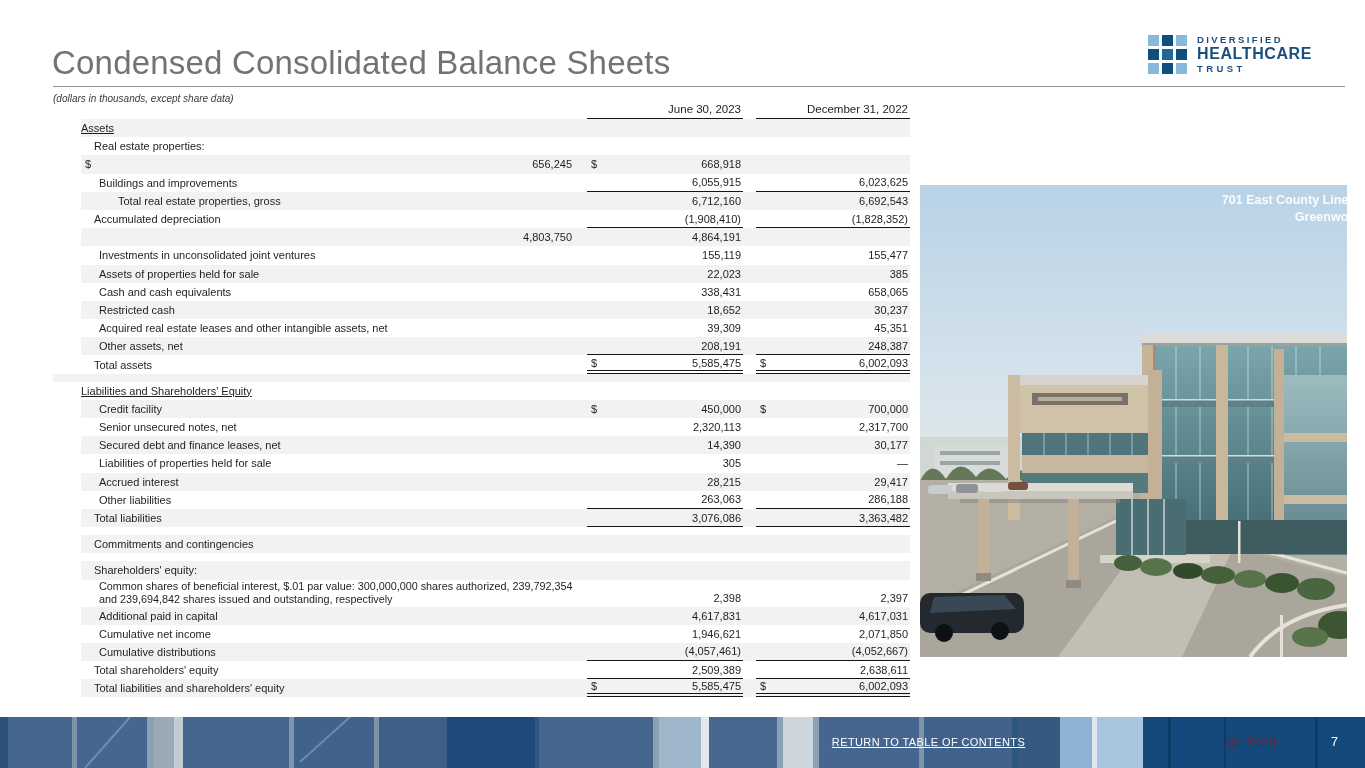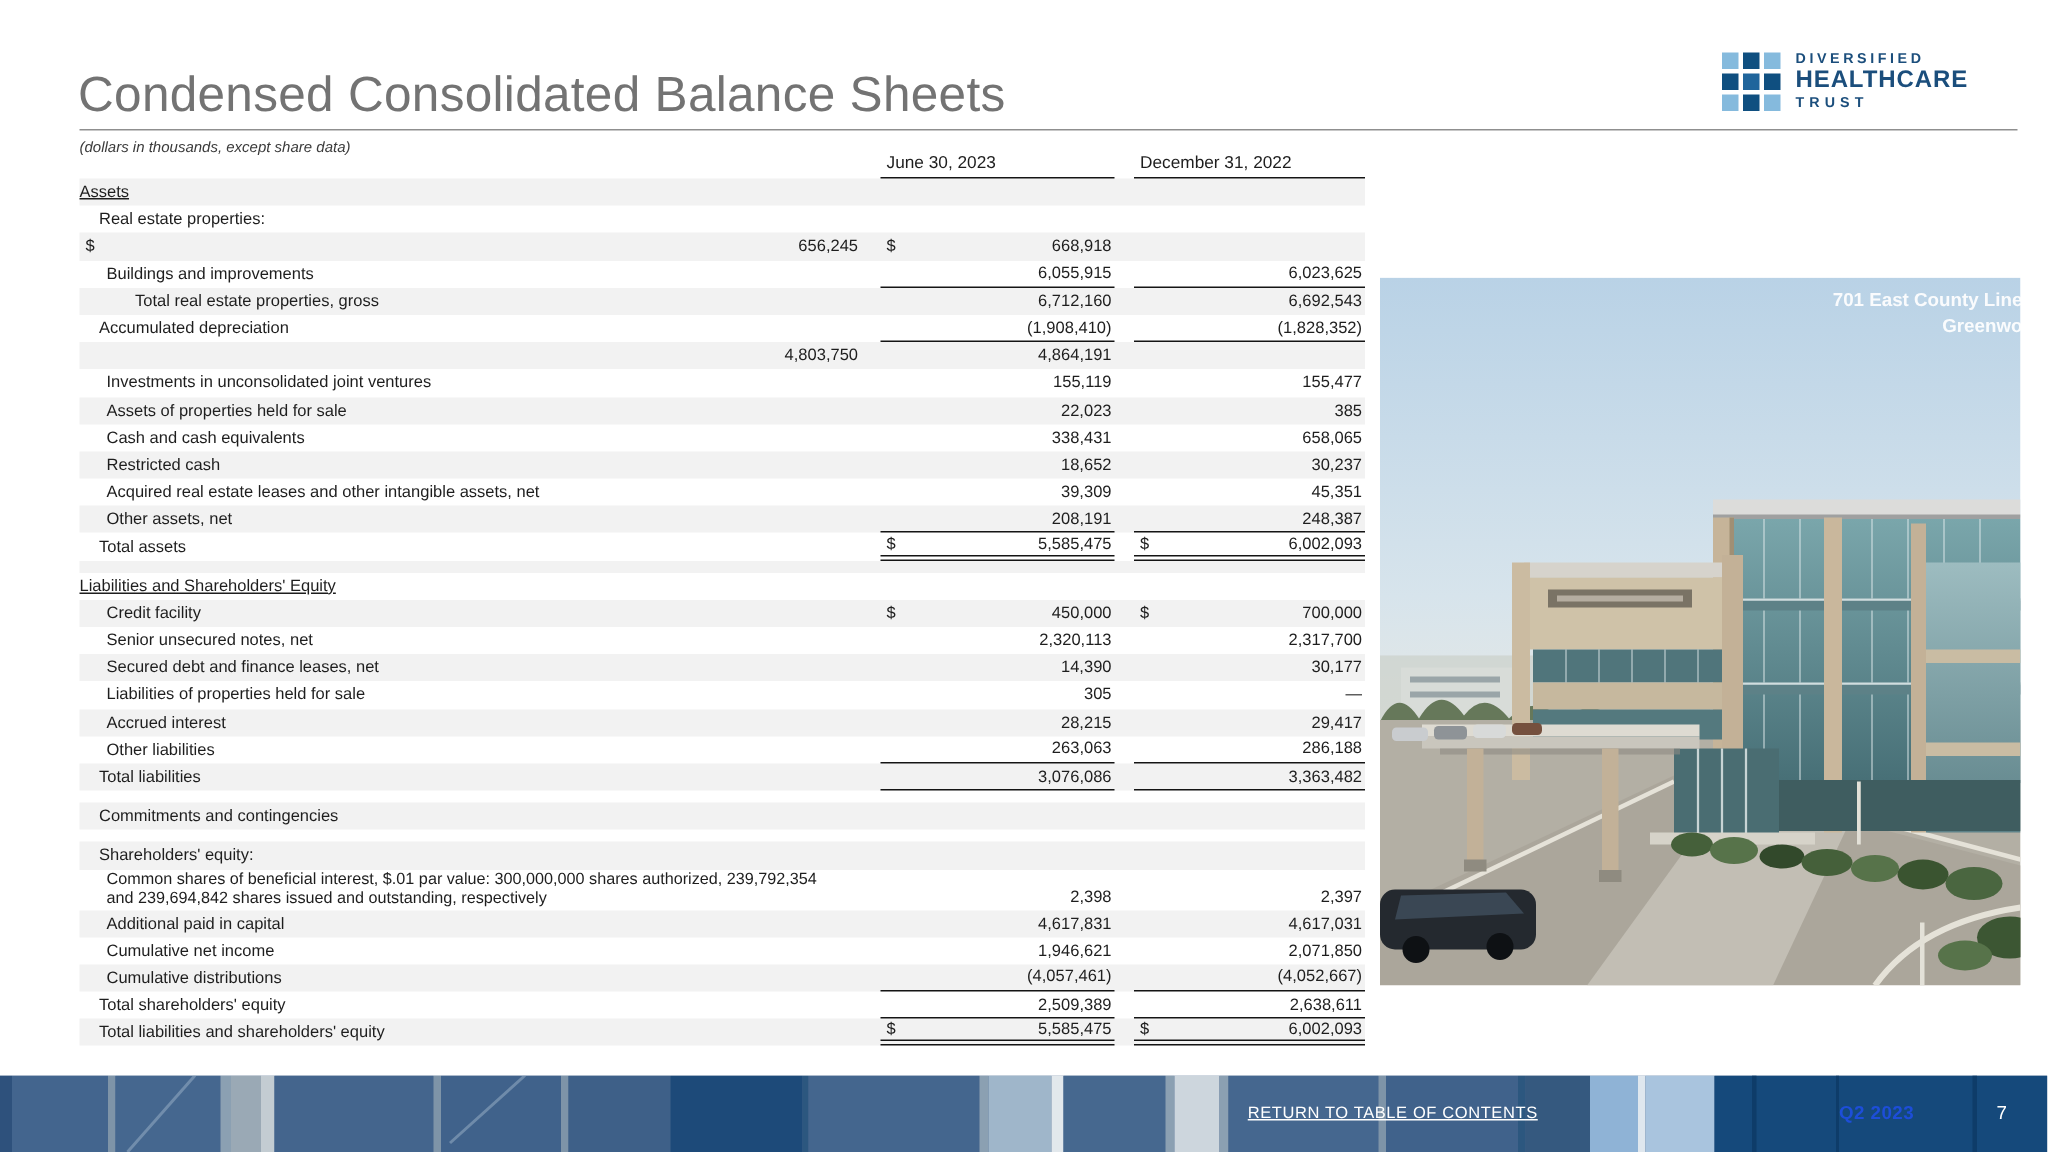--- a/index.html
+++ b/index.html
@@ -21,22 +21,22 @@
   .sq.md{background:#20659c;}
   .logo-text{color:#1b4e7c;line-height:1.05;}
   .logo-l1{font-size:9.5px;font-weight:bold;letter-spacing:2.4px;}
   .logo-l2{font-size:16px;font-weight:bold;letter-spacing:.6px;margin:1px 0;}
   .logo-l3{font-size:9.5px;font-weight:bold;letter-spacing:3.4px;}
 
   
   .tbl{position:absolute;left:53px;top:100px;width:857px;}
   .row,.hdr{display:grid;grid-template-columns:1fr 156px 154px;column-gap:13px;align-items:center;}
   .hdr{height:19px;font-size:11.5px;}
-  .hdr .cell{justify-content:flex-start;border-bottom:1.5px solid #141414;}
-  .row{height:18.2px;font-size:11px;}
+  .hdr .cell{justify-content:flex-end;border-bottom:1.5px solid #141414;}
+  .row{height:18.2px;font-size:11px;margin-left:28px;}
   .row.shaded,.spacer.shaded{background:#f2f2f2;}
   .spacer{height:8px;}
   .lbl{white-space:nowrap;}
   .i0{padding-left:0;}
   .i1{padding-left:13px;}
   .i2{padding-left:18px;}
   .i3{padding-left:37px;}
   .section .lbl{text-decoration:underline;}
   .cell{display:flex;height:100%;align-items:center;padding:0 2px 0 4px;box-sizing:border-box;}
   .cell .d{text-align:left;}
@@ -51,22 +51,22 @@
   .photo{position:absolute;left:920px;top:185px;width:472px;height:472px;overflow:hidden;}
   .photo svg{display:block;}
   .caption{position:absolute;top:7px;right:9px;text-align:right;color:#ffffff;opacity:.93;
            font-size:12.5px;font-weight:bold;line-height:1.35;}
 
   
   .footer{position:absolute;left:0;top:717px;width:1365px;height:51px;}
   .footer svg{position:absolute;left:0;top:0;}
   .footer-link{position:absolute;left:796px;top:19px;width:265px;text-align:center;color:#ffffff;
                font-size:11px;letter-spacing:.4px;text-decoration:underline;cursor:pointer;}
-  .footer-period{position:absolute;left:1211px;top:18px;width:80px;text-align:center;color:#1d4ed8;
-                 font-weight:bold;font-size:12.5px;letter-spacing:.3px;}
+  .footer-period{position:absolute;left:1211px;top:18px;width:80px;text-align:center;color:#7f1d1d;
+                 font-weight:normal;font-size:12.5px;letter-spacing:.3px;}
   .footer-page{position:absolute;left:1331px;top:18px;color:#ffffff;font-size:12.5px;}
 </style>
 </head>
 <body>
 
 <h1 class="page-title">Condensed Consolidated Balance Sheets</h1>
 <div class="title-rule"></div>
 <div class="subtitle">(dollars in thousands, except share data)</div>
 
 <div class="logo">

